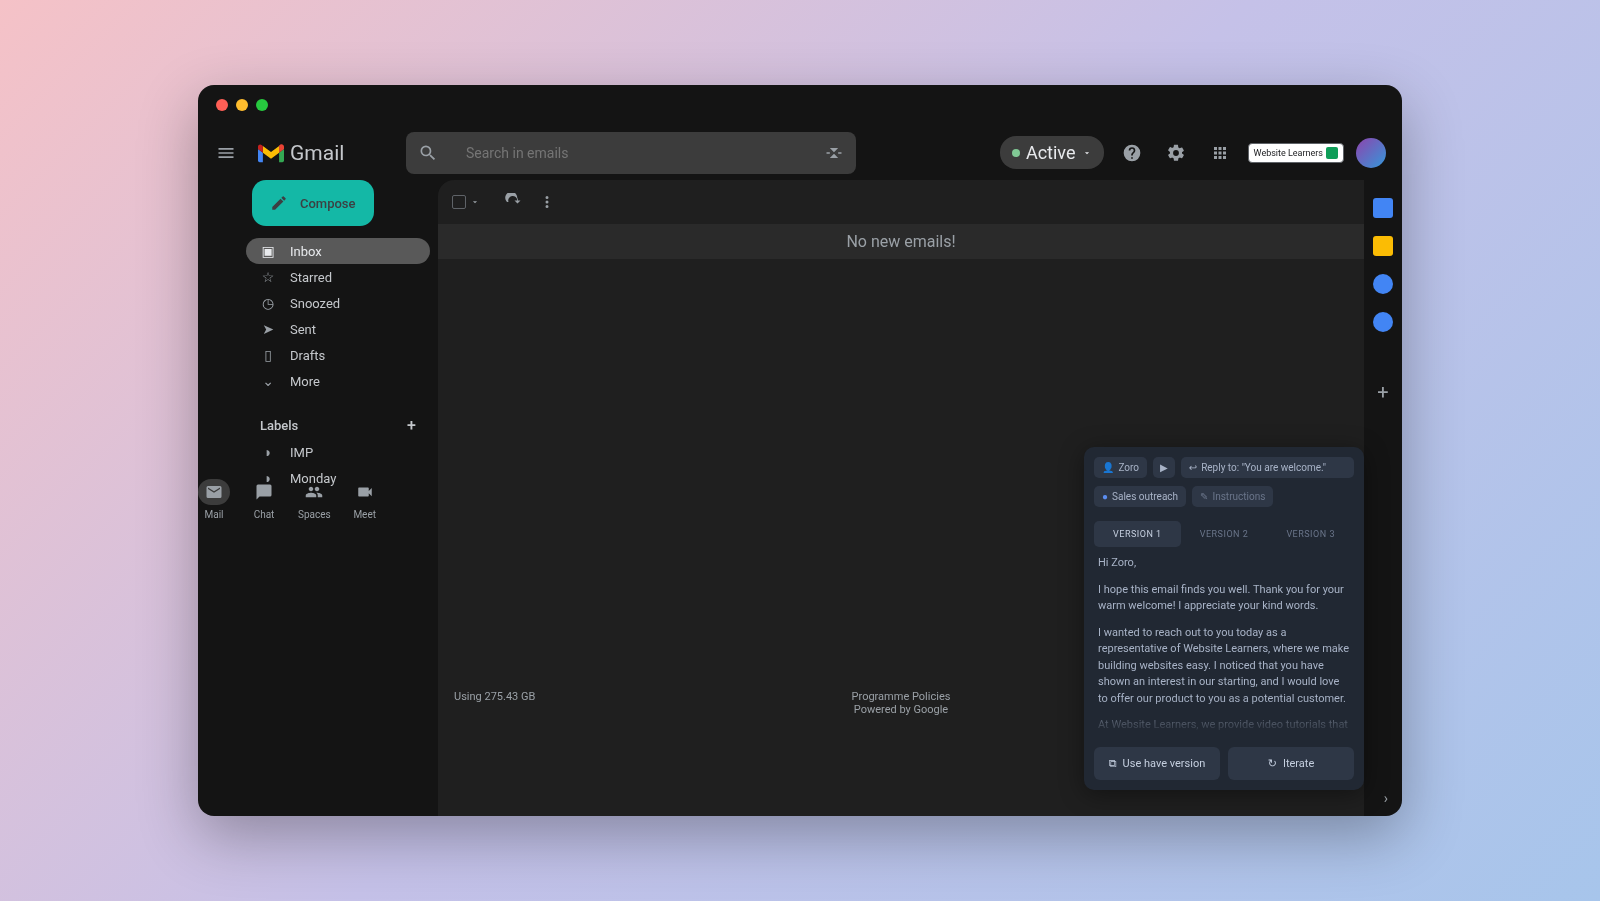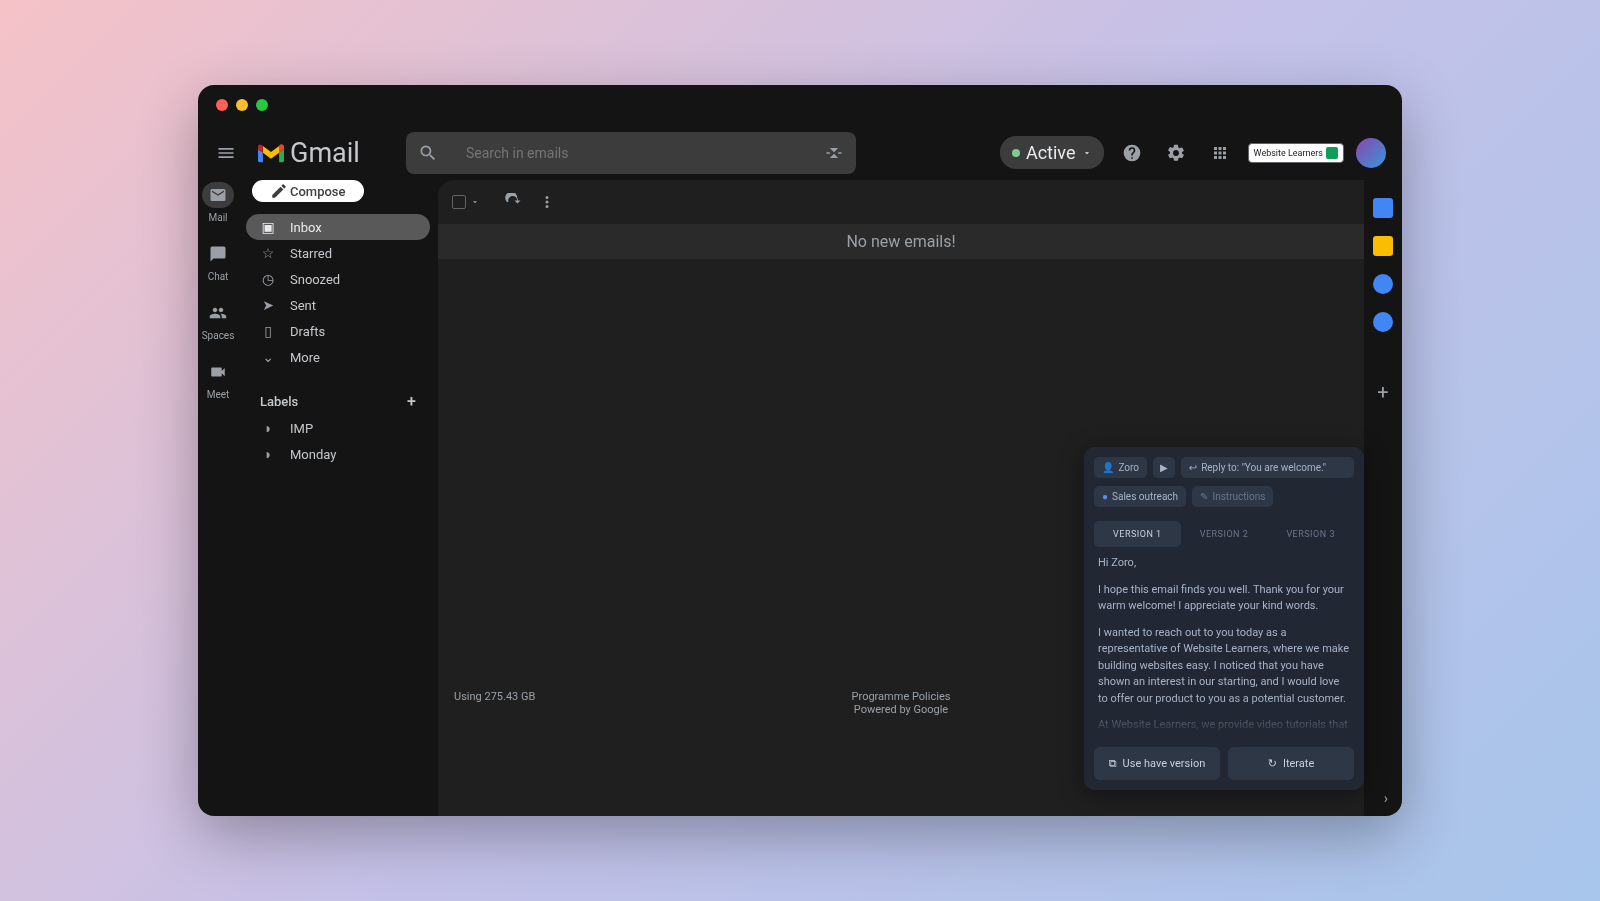--- a/index.html
+++ b/index.html
@@ -6,37 +6,37 @@
 body { width: 1600px; height: 901px; background: linear-gradient(135deg, #f5c2c7 0%, #c5c1e8 50%, #a7c5eb 100%); display: flex; align-items: center; justify-content: center; }
 .window { width: 1204px; height: 731px; background: #141414; border-radius: 16px; overflow: hidden; position: relative; box-shadow: 0 20px 60px rgba(0,0,0,0.3); }
 .titlebar { height: 40px; display: flex; align-items: center; padding-left: 18px; gap: 8px; }
 .traffic-light { width: 12px; height: 12px; border-radius: 50%; }
 .tl-red { background: #ff5f56; }
 .tl-yellow { background: #ffbd2e; }
 .tl-green { background: #27c93f; }
 .topbar { height: 55px; display: flex; align-items: center; padding: 0 16px; gap: 12px; }
 .menu-btn { width: 40px; height: 40px; display: flex; align-items: center; justify-content: center; color: #9aa0a6; cursor: pointer; border-radius: 50%; margin-left: -8px;}
 .logo-area { display: flex; align-items: center; gap: 6px; width: 136px; }
-.gmail-logo { font-size: 27px; color: #c5c8cc; font-weight: 400; }
+.gmail-logo { font-size: 21px; color: #c5c8cc; font-weight: 400; }
 .search-bar { flex: 0 0 450px; height: 42px; background: #3c3c3c; border-radius: 8px; display: flex; align-items: center; padding: 0 12px; gap: 28px; }
 .search-bar input { flex: 1; background: none; border: none; outline: none; color: #9aa0a6; font-size: 14px; }
 .search-bar .filter-icon { color: #9aa0a6; }
 .topbar-spacer { flex: 1; }
 .status-chip { background: #3c3c3c; border-radius: 16px; padding: 6px 12px; display: flex; align-items: center; gap: 6px; color: #e8eaed; font-size: 18px; }
 .status-dot { width: 8px; height: 8px; border-radius: 50%; background: #81c995; }
 .topbar-icon { width: 32px; height: 32px; display: flex; align-items: center; justify-content: center; color: #9aa0a6; cursor: pointer; }
 .account-badge { background: #fff; border: 1px solid #5f6368; border-radius: 4px; padding: 3px 5px; font-size: 9px; color: #202124; display: flex; align-items: center; gap: 3px; }
 .avatar { width: 30px; height: 30px; border-radius: 50%; background: linear-gradient(135deg, #8e44ad, #3498db); }
 .body-area { display: flex; height: calc(100% - 95px); }
-.rail { width: 40px; display: flex; flex-direction: column; align-items: center; gap: 18px; padding-top: 2px; }
+.rail { width: 40px; display: flex; flex-direction: row; align-items: center; gap: 18px; padding-top: 2px; }
 .rail-item { display: flex; flex-direction: column; align-items: center; gap: 4px; color: #9aa0a6; font-size: 10px; cursor: pointer; }
 .rail-item.active .rail-icon-bg { background: #3c3c3c; }
 .rail-icon-bg { width: 32px; height: 26px; border-radius: 13px; display: flex; align-items: center; justify-content: center; }
 .sidebar { width: 200px; padding: 0 8px; }
-.compose-btn { background: #ffffff; color: #3c4043; border-radius: 14px; padding: 2px 18px; display: inline-flex; align-items: center; gap: 2px; font-size: 13px; margin: 0 0 12px 6px; cursor: pointer; font-weight: 500;}
+.compose-btn { background: #14b8a6; color: #3c4043; border-radius: 14px; padding: 14px 18px; display: inline-flex; align-items: center; gap: 12px; font-size: 13px; margin: 0 0 12px 6px; cursor: pointer; font-weight: 500;}
 .nav-list { display: flex; flex-direction: column; gap: 0px; }
 .nav-item { display: flex; align-items: center; gap: 14px; padding: 5px 14px; border-radius: 14px; color: #c5c8cc; font-size: 13px; cursor: pointer; }
 .nav-item.active { background: #595959; }
 .nav-item .icon { width: 16px; text-align: center; color: #9aa0a6; font-size: 14px; }
 .nav-item.active .icon, .nav-item.active { color: #e8eaed; }
 .labels-header { display: flex; justify-content: space-between; align-items: center; padding: 4px 14px; margin-top: 18px; color: #c5c8cc; font-size: 13px; font-weight: 500; }
 .main { flex: 1; background: #1f1f1f; border-radius: 16px 0 0 0; display: flex; flex-direction: column; margin-right: 38px; position: relative; overflow: hidden; }
 .toolbar { height: 44px; display: flex; align-items: center; padding: 0 14px; gap: 16px; color: #9aa0a6; }
 .checkbox { width: 14px; height: 14px; border: 1.5px solid #5f6368; border-radius: 2px; }
 .empty-banner { background: #2a2a2a; text-align: center; padding: 8px; font-size: 16px; color: #9aa0a6; }

